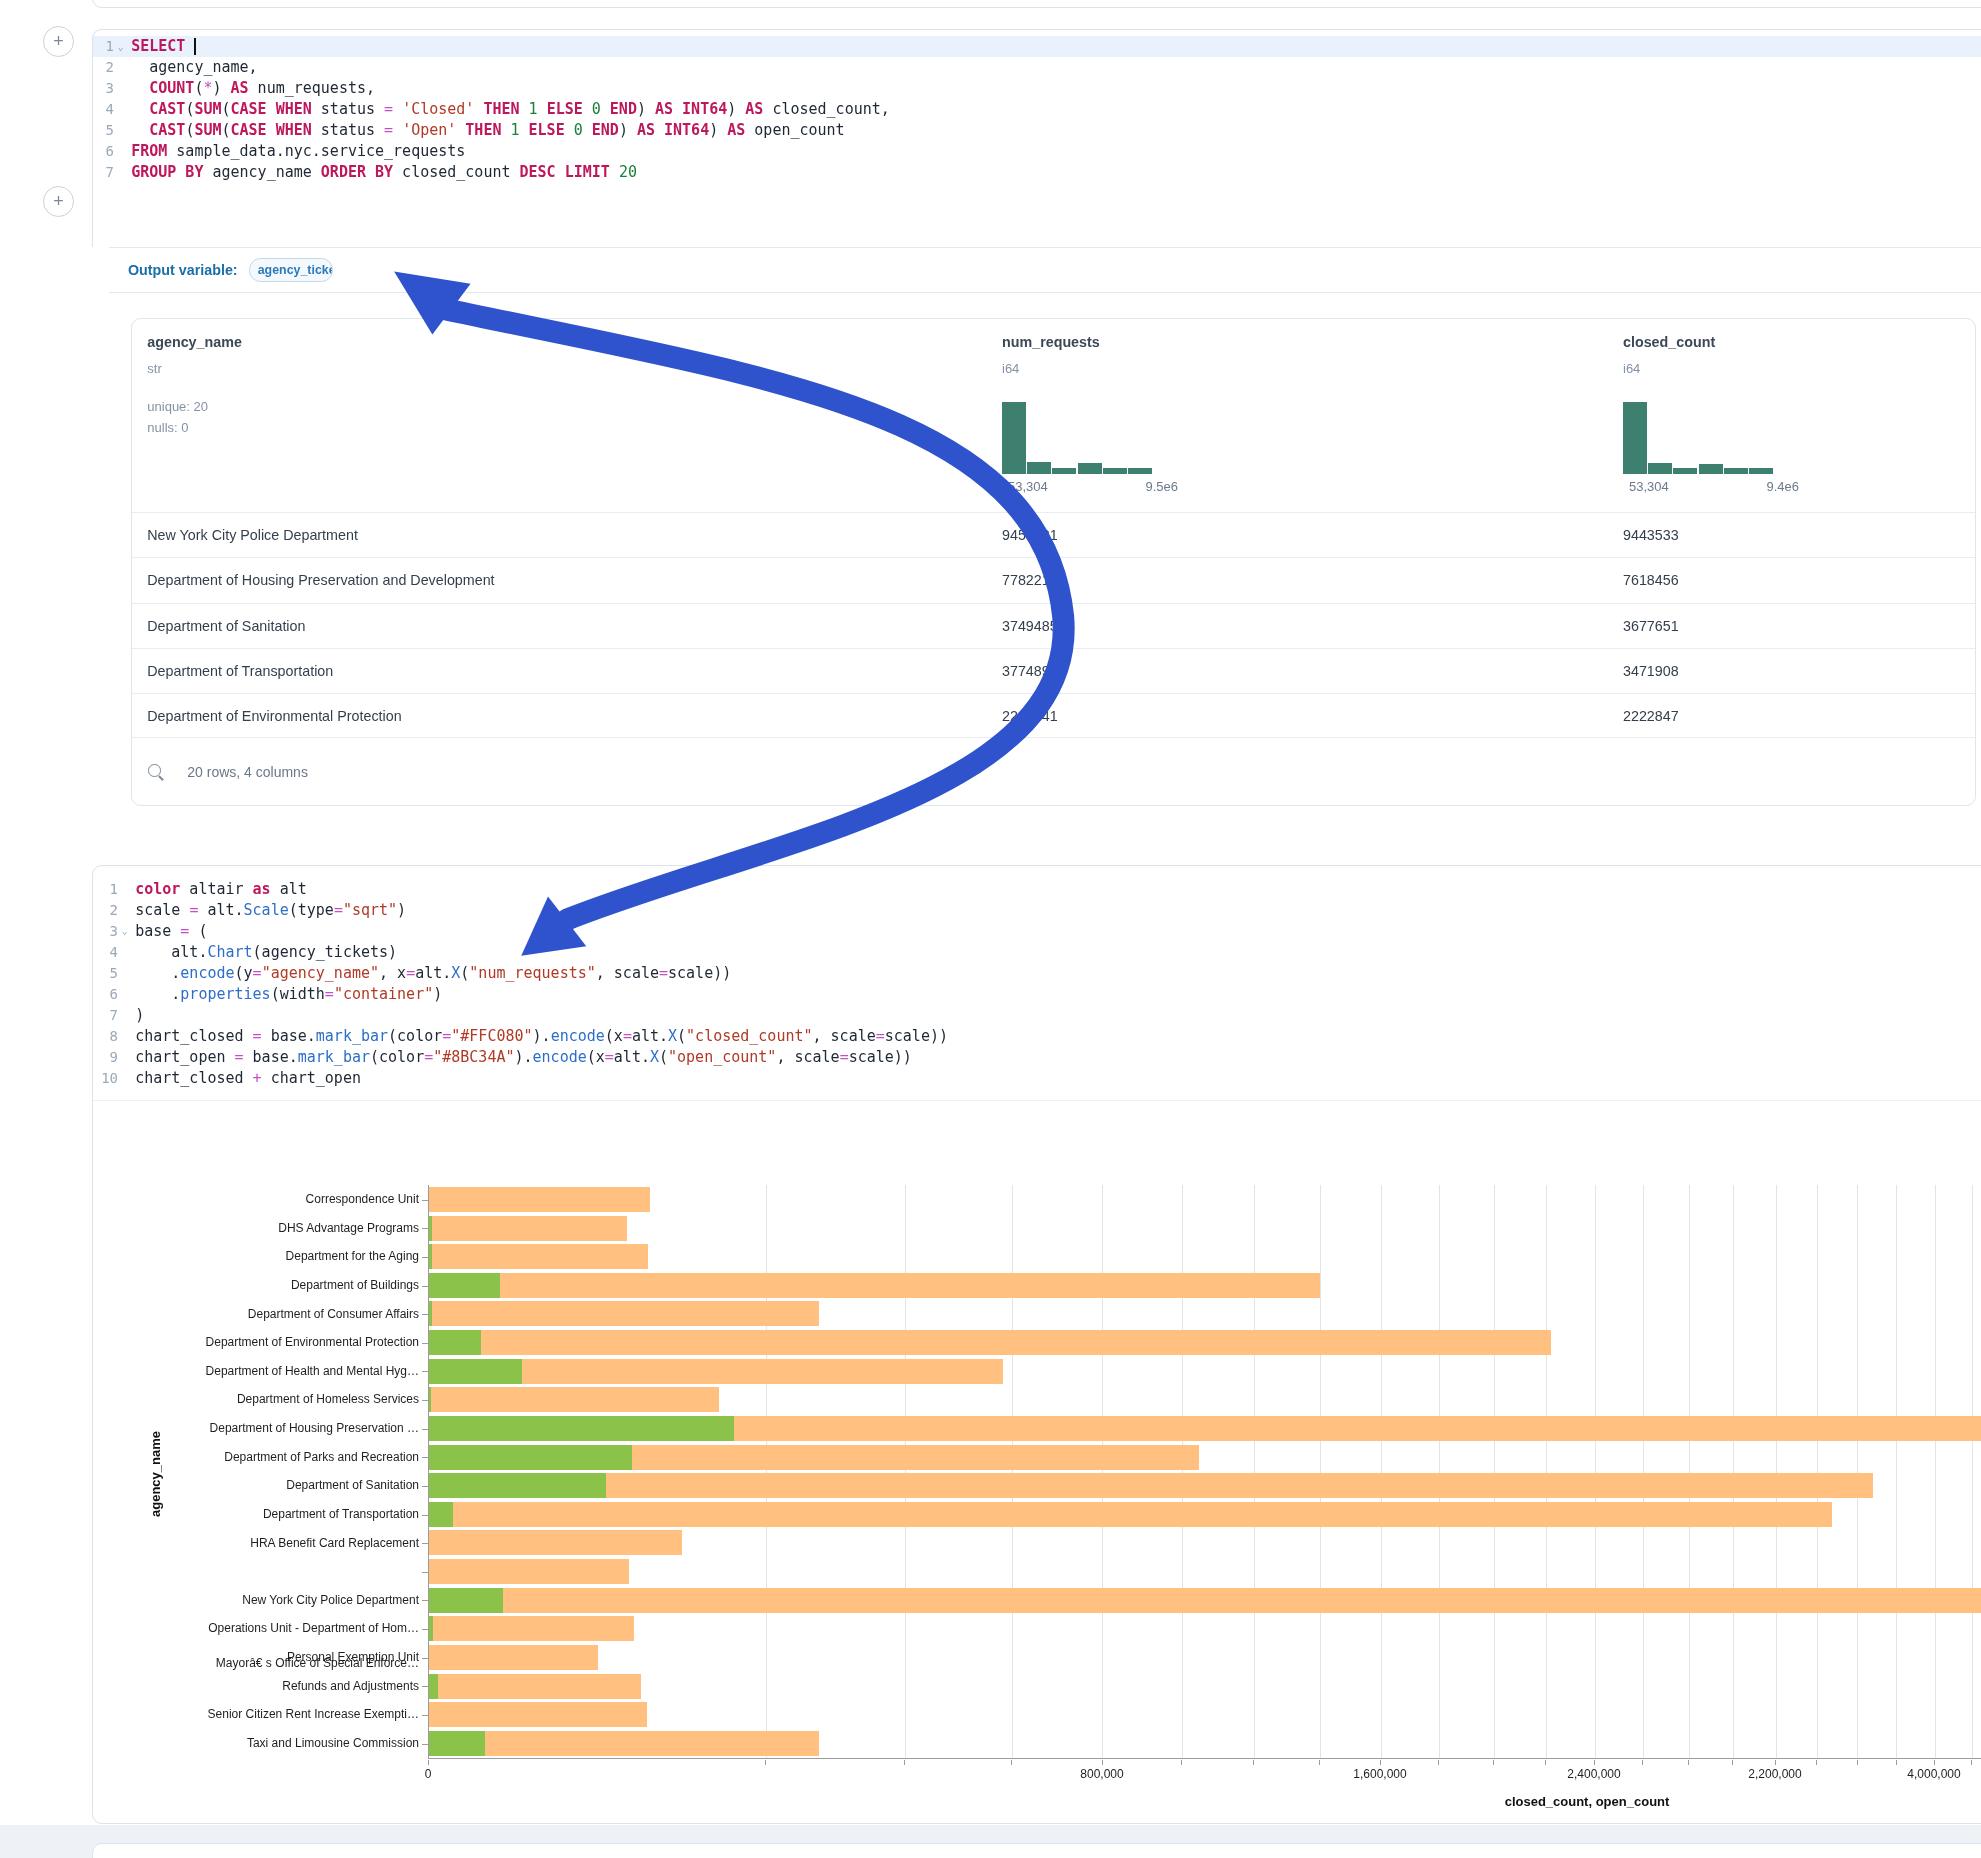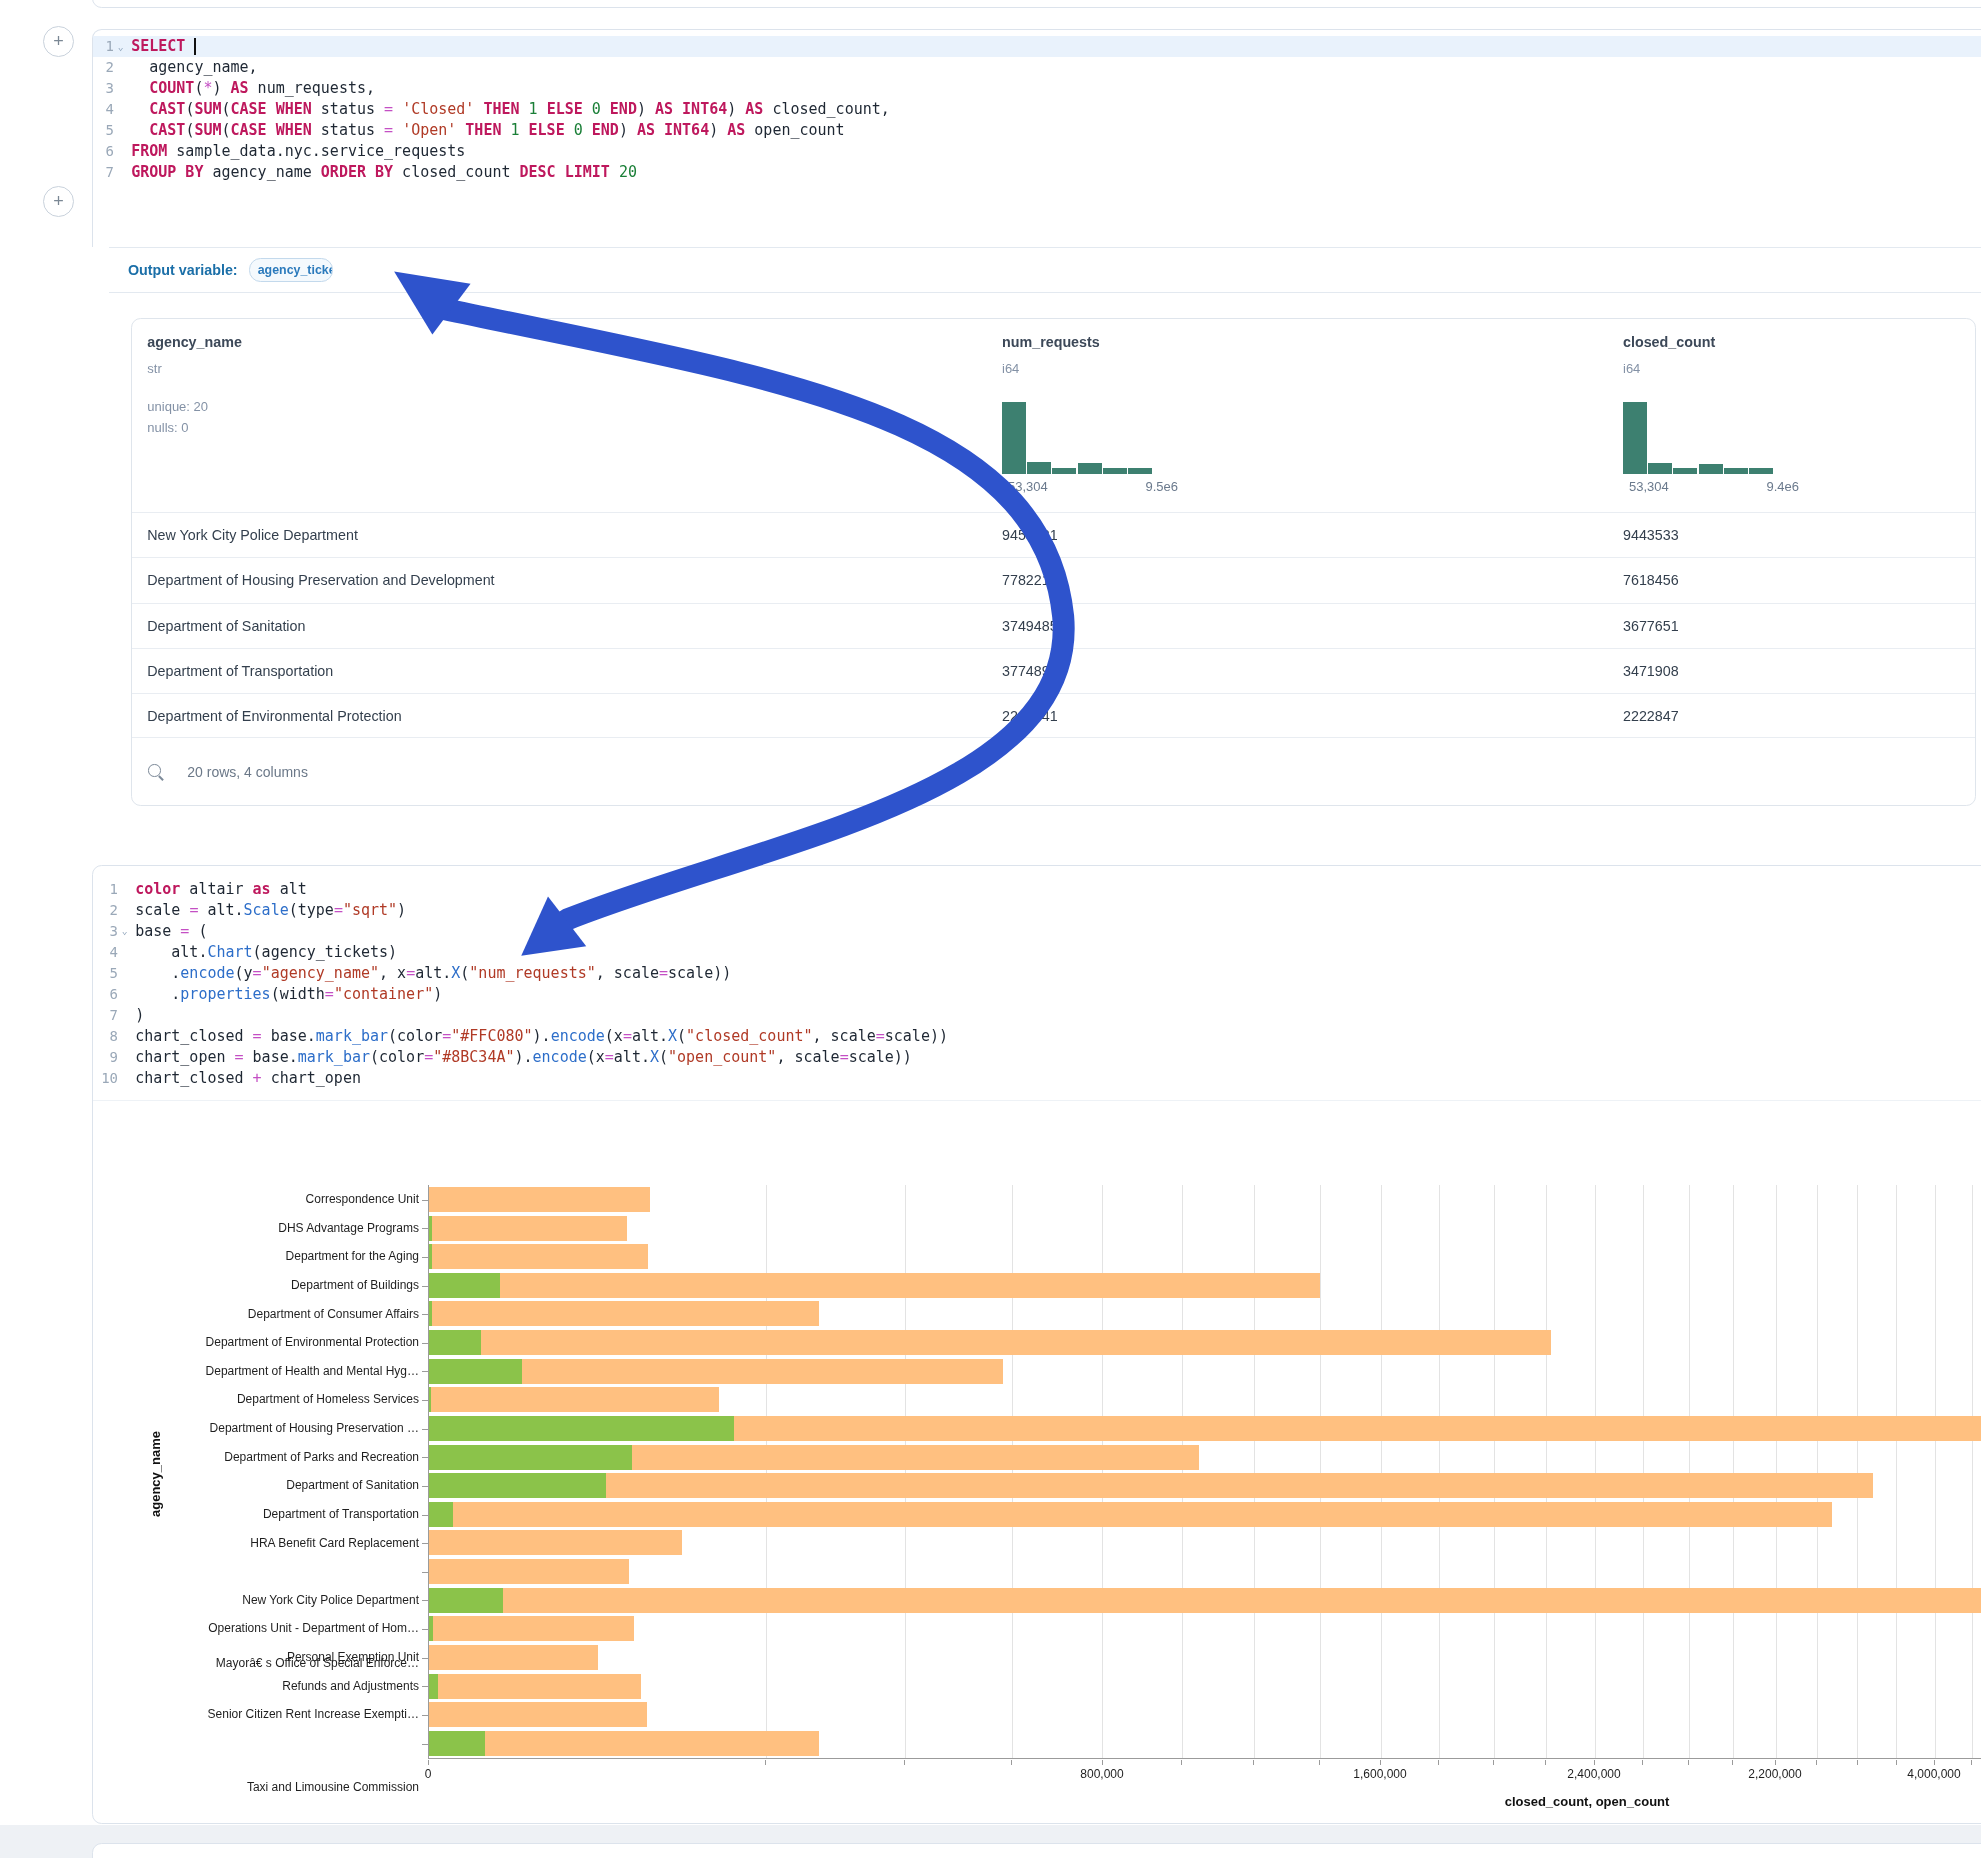--- a/index.html
+++ b/index.html
@@ -279,21 +279,21 @@
       <div class="ylab" style="left: 140px; top: 1593px;">New York City Police Department</div>
       <div class="ytick" style="left: 422px; top: 1600px;"></div>
       <div class="ylab" style="left: 140px; top: 1621px;">Operations Unit - Department of Hom…</div>
       <div class="ytick" style="left: 422px; top: 1629px;"></div>
       <div class="ylab" style="left: 140px; top: 1650px;">Personal Exemption Unit</div>
       <div class="ytick" style="left: 422px; top: 1658px;"></div>
       <div class="ylab" style="left: 140px; top: 1679px;">Refunds and Adjustments</div>
       <div class="ytick" style="left: 422px; top: 1686px;"></div>
       <div class="ylab" style="left: 140px; top: 1707px;">Senior Citizen Rent Increase Exempti…</div>
       <div class="ytick" style="left: 422px; top: 1715px;"></div>
-      <div class="ylab" style="left: 140px; top: 1736px; margin-top: 44px;">Taxi and Limousine Commission</div>
+      <div class="ylab" style="left: 140px; top: 1736px;">Taxi and Limousine Commission</div>
       <div class="ytick" style="left: 422px; top: 1744px;"></div>
     </div>
   <div id="xaxis">
       <div class="xtick" style="left: 428px;"></div>
       <div class="xtick" style="left: 765px;"></div>
       <div class="xtick" style="left: 904px;"></div>
       <div class="xtick" style="left: 1011px;"></div>
       <div class="xtick" style="left: 1102px;"></div>
       <div class="xtick" style="left: 1181px;"></div>
       <div class="xtick" style="left: 1253px;"></div>

